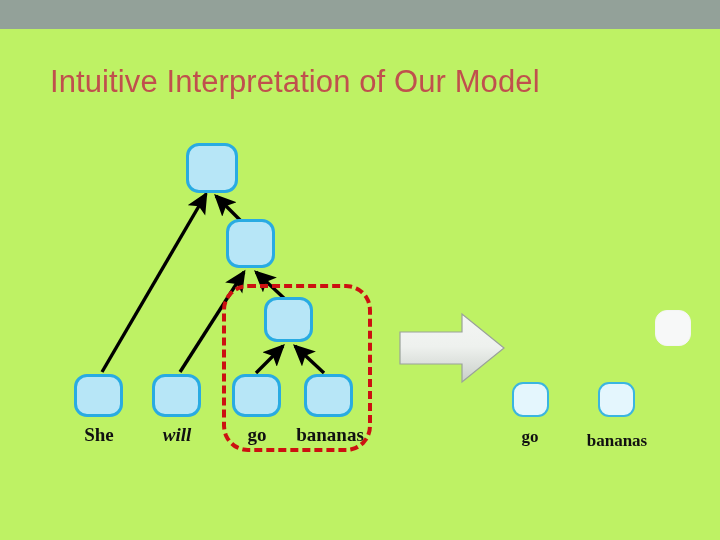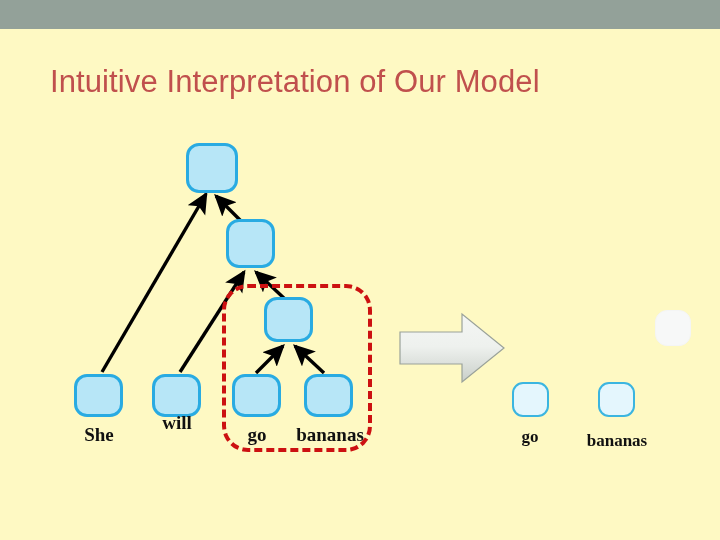--- a/index.html
+++ b/index.html
@@ -8,21 +8,21 @@
     padding: 0;
     background: #ffffff;
   }
   body {
     font-family: "Liberation Sans", sans-serif;
   }
   #slide {
     position: relative;
     width: 720px;
     height: 540px;
-    background: #fef9c3;
+    background: #bef264;
     overflow: hidden;
   }
   
   #top-band {
     position: absolute;
     left: 0;
     top: 0;
     width: 720px;
     height: 29px;
     background: #93a199;
@@ -148,21 +148,21 @@
     <div class="node" style="left:186px; top:33px;  width:52px; height:50px;"></div>
     <div class="node" style="left:226px; top:109px; width:49px; height:49px;"></div>
     <div class="node" style="left:264px; top:187px; width:49px; height:45px;"></div>
 
     <div class="node" style="left:74px;  top:264px; width:49px; height:43px;"></div>
     <div class="node" style="left:152px; top:264px; width:49px; height:43px;"></div>
     <div class="node" style="left:232px; top:264px; width:49px; height:43px;"></div>
     <div class="node" style="left:304px; top:264px; width:49px; height:43px;"></div>
 
     <div class="word" style="left:64px;  top:314px; width:70px;">She</div>
-    <div class="word" style="left:142px; top:302px; width:70px;">will</div>
+    <div class="word" style="left:142px; top:314px; width:70px;font-style:italic;">will</div>
     <div class="word" style="left:222px; top:314px; width:70px;">go</div>
     <div class="word" style="left:285px; top:314px; width:90px;">bananas</div>
 
     <div class="node ghost" style="left:655px; top:200px; width:36px; height:36px;"></div>
 
     <div class="node small" style="left:512px; top:272px; width:37px; height:35px;"></div>
     <div class="node small" style="left:598px; top:272px; width:37px; height:35px;"></div>
 
     <div class="word rhs" style="left:498px; top:316px; width:64px;">go</div>
     <div class="word rhs" style="left:573px; top:320px; width:88px;">bananas</div>

